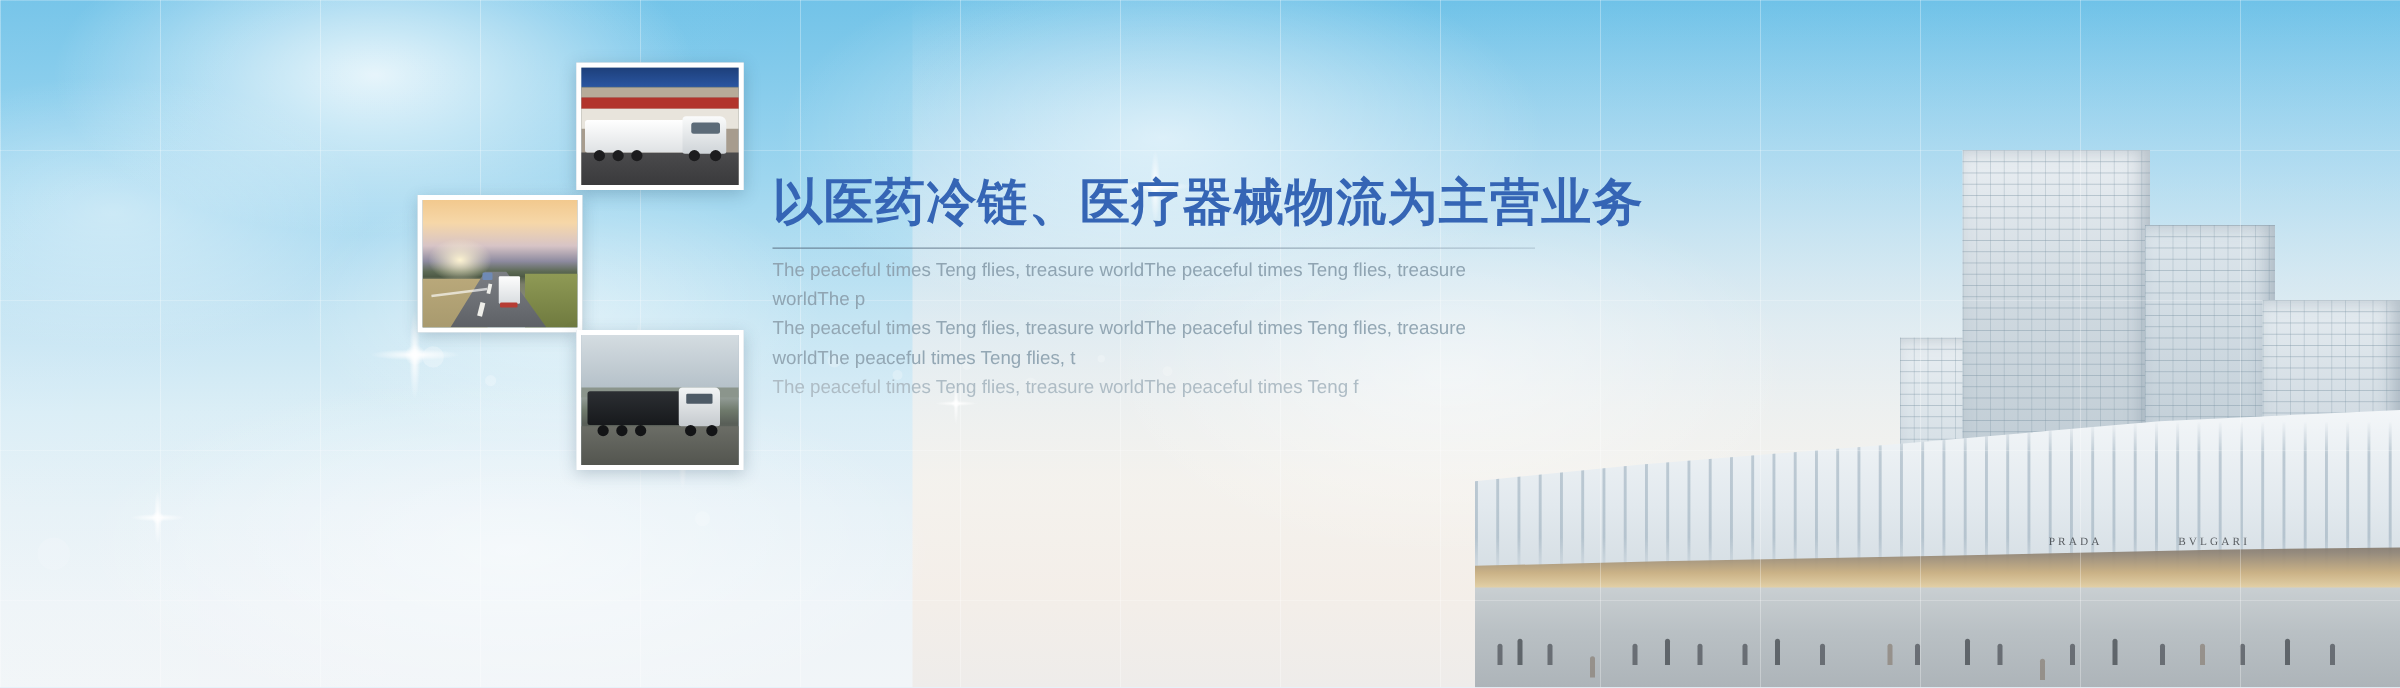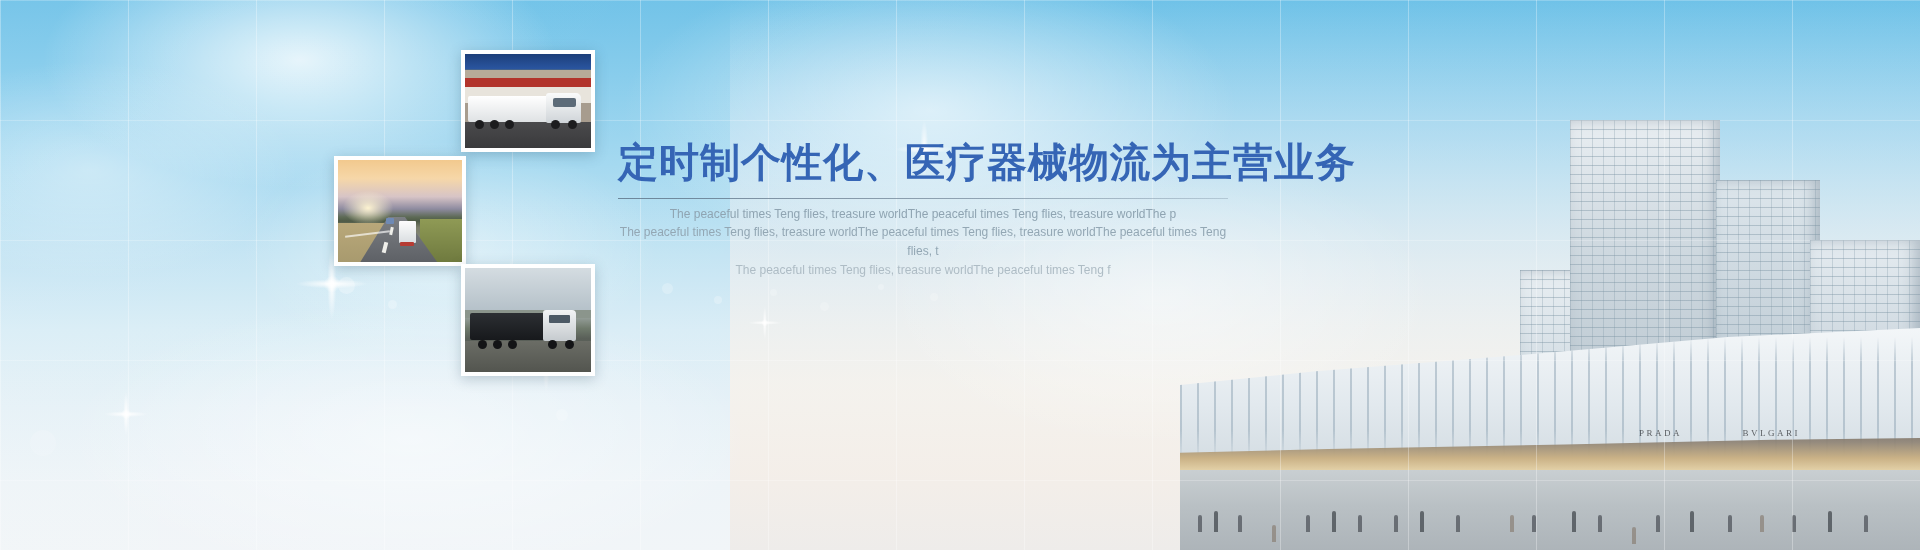--- a/index.html
+++ b/index.html
@@ -202,23 +202,22 @@
     font-family:"DejaVu Sans","Liberation Sans",sans-serif;
     font-weight:700;
     font-size:28px;
     letter-spacing:2px;
     color:#4b5157;
     white-space:nowrap;
   }
   .subline .gap{display:inline-block;width:26px;}
   .blurb{
     margin:6px 0 0 0;
-    text-align:center;
     color:#9fb0bb;
-    font-size:12px;
+    font-size:15px;
     line-height:1.55;
     font-family:"Liberation Sans",sans-serif;
   }
   .blurb div:nth-child(1){color:#8fa4b2;}
   .blurb div:nth-child(2){color:#93a7b4;}
   .blurb div:nth-child(3){color:#aebcc5;}
 </style>
 </head>
 <body>
 
@@ -342,21 +341,21 @@
       <div class="dt-cabwin"></div>
       <div class="dt-wheel" style="left:10%"></div>
       <div class="dt-wheel" style="left:22%"></div>
       <div class="dt-wheel" style="left:34%"></div>
       <div class="dt-wheel" style="left:66%"></div>
       <div class="dt-wheel" style="left:79%"></div>
     </div>
   </div>
 
   <div class="content">
-    <h1 class="headline">定时制个性化、医疗器械物流为主营业务</h1>
+    <h1 class="headline">以医药冷链、医疗器械物流为主营业务</h1>
     <div class="rule"></div>
     <div class="blurb">
       <div>The peaceful times Teng flies, treasure worldThe peaceful times Teng flies, treasure worldThe p</div>
       <div>The peaceful times Teng flies, treasure worldThe peaceful times Teng flies, treasure worldThe peaceful times Teng flies, t</div>
       <div>The peaceful times Teng flies, treasure worldThe peaceful times Teng f</div>
     </div>
   </div>
 
 </div>
 

